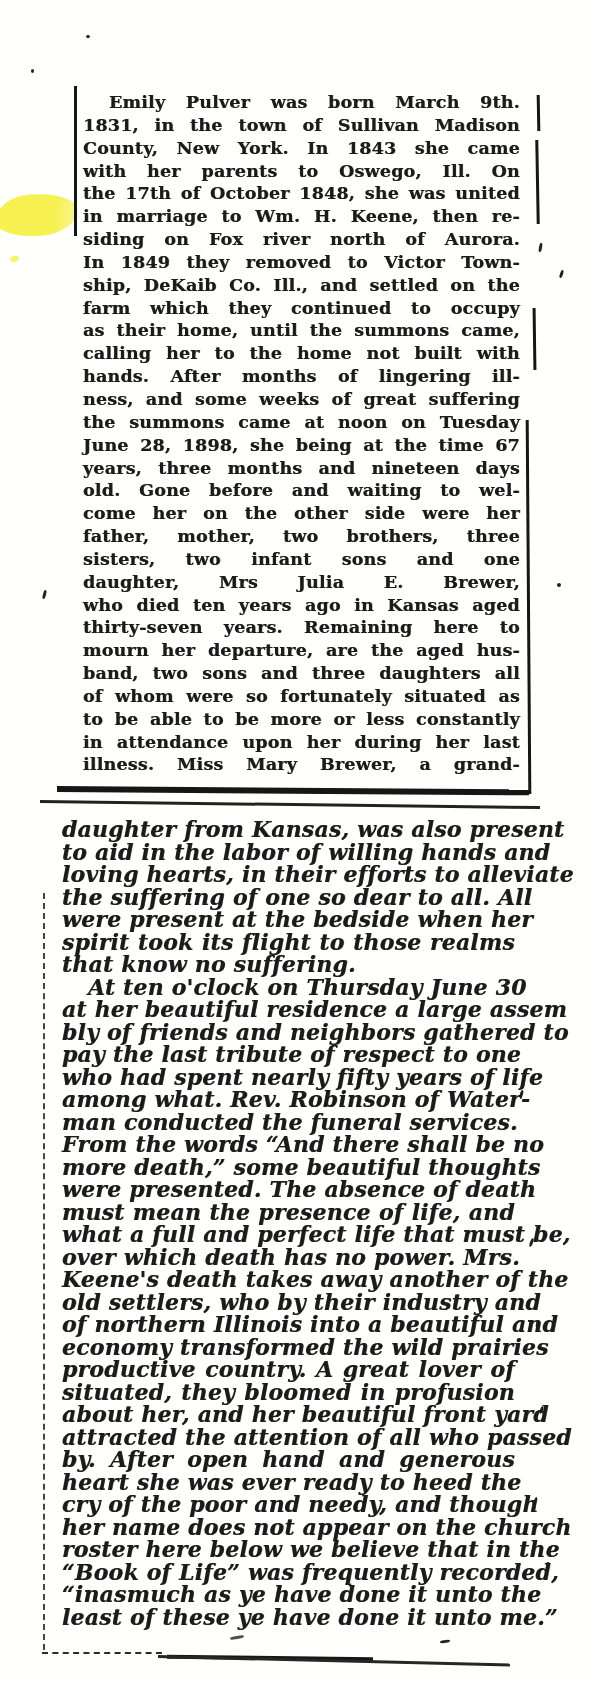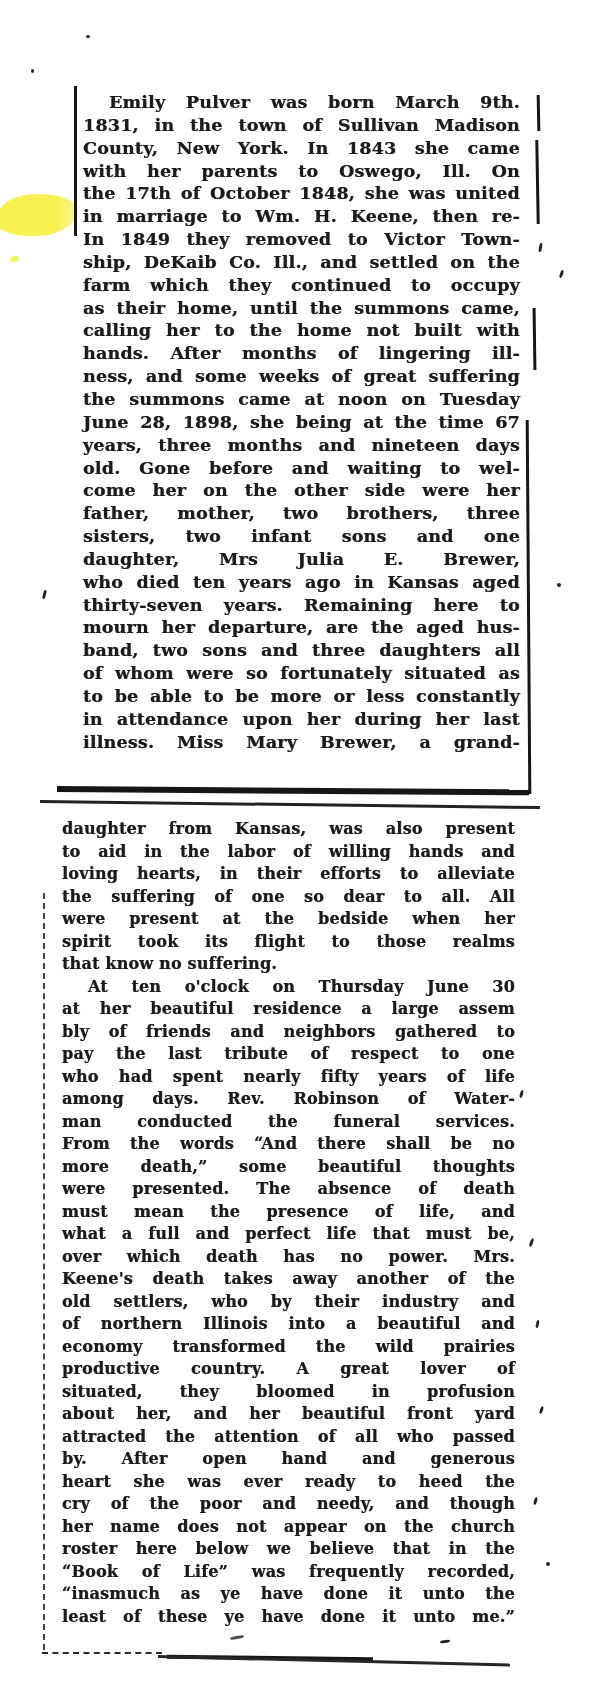--- a/index.html
+++ b/index.html
@@ -15,21 +15,21 @@
   
   .column {
     position: absolute;
     color: var(--ink, #1b1b1b);
     font-weight: 700;
     letter-spacing: 0.2px;
     text-shadow: 0.4px 0.3px 0 rgba(25,25,25,0.5), -0.2px 0 0 rgba(25,25,25,0.3);
     filter: blur(0.15px);
   }
   #block1 { left: 83px;  top: 91px;  width: 437px; font-size: 17.5px; }
-  #block2 { left: 62px;  top: 818px; width: 453px; font-size: 16px; }
+  #block2 { left: 62px;  top: 818px; width: 453px; font-size: 22px; font-style: italic; }
   .line {
     text-align: justify;
     text-align-last: justify;
     white-space: nowrap;
     overflow: visible;
   }
   #block1 .line { height: 22.85px; line-height: 22.85px; }
   #block2 .line { height: 22.5px;  line-height: 22.5px; }
   .line.indent { text-indent: 26px; }
   .line.end { text-align-last: left; }
@@ -118,20 +118,21 @@
   <div class="mark bottom-edge-a"></div>
   <div class="mark bottom-edge-b"></div>
 
   <div class="column" id="block1">
       <div class="line indent">Emily Pulver was born March 9th.</div>
       <div class="line">1831, in the town of Sullivan Madison</div>
       <div class="line">County, New York.  In 1843 she came</div>
       <div class="line">with her parents to Oswego, Ill.  On</div>
       <div class="line">the 17th of October 1848, she was united</div>
       <div class="line">in marriage to Wm. H. Keene, then re-</div>
+      <div class="line">siding on Fox river north of Aurora.</div>
       <div class="line">In 1849 they removed to Victor Town-</div>
       <div class="line">ship, DeKaib Co. Ill., and settled on the</div>
       <div class="line">farm which they continued to occupy</div>
       <div class="line">as their home, until the summons came,</div>
       <div class="line">calling her to the home not built with</div>
       <div class="line">hands.  After months of lingering ill-</div>
       <div class="line">ness, and some weeks of great suffering</div>
       <div class="line">the summons came at noon on Tuesday</div>
       <div class="line">June 28, 1898, she being at the time 67</div>
       <div class="line">years, three months and nineteen days</div>
@@ -156,21 +157,21 @@
       <div class="line">loving hearts, in their efforts to alleviate</div>
       <div class="line">the suffering of one so dear to all.  All</div>
       <div class="line">were present at the bedside when her</div>
       <div class="line">spirit took its flight to those realms</div>
       <div class="line end">that know no suffering.</div>
       <div class="line indent">At ten o'clock on Thursday June 30</div>
       <div class="line">at her beautiful residence a large assem</div>
       <div class="line">bly of friends and neighbors gathered to</div>
       <div class="line">pay the last tribute of respect to one</div>
       <div class="line">who had spent nearly fifty years of life</div>
-      <div class="line">among days.  Rev. Robinson of Water-</div>
+      <div class="line">among what.  Rev. Robinson of Water-</div>
       <div class="line">man conducted the funeral services.</div>
       <div class="line">From the words “And there shall be no</div>
       <div class="line">more death,” some beautiful thoughts</div>
       <div class="line">were presented.  The absence of death</div>
       <div class="line">must mean the presence of life, and</div>
       <div class="line">what a full and perfect life that must be,</div>
       <div class="line">over which death has no power.  Mrs.</div>
       <div class="line">Keene's death takes away another of the</div>
       <div class="line">old settlers, who by their industry and</div>
       <div class="line">of northern Illinois into a beautiful and</div>

